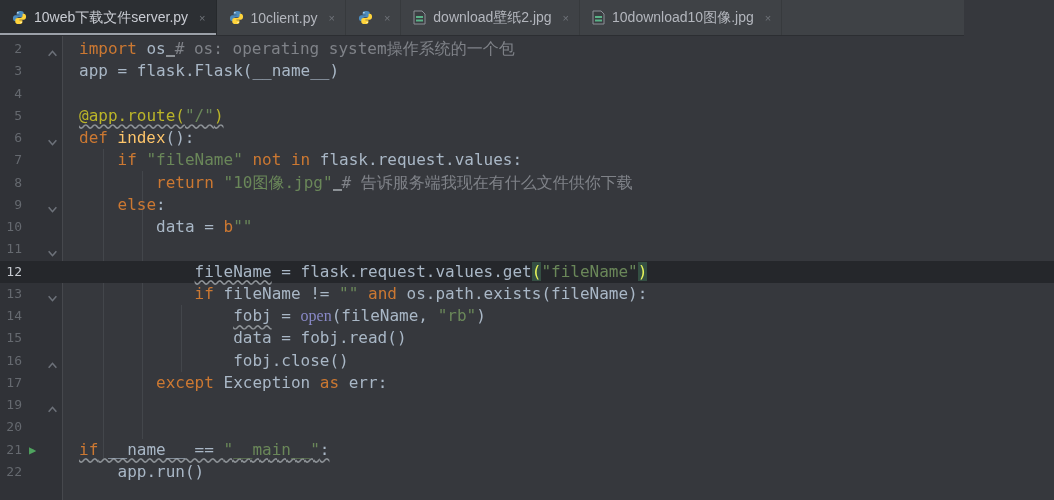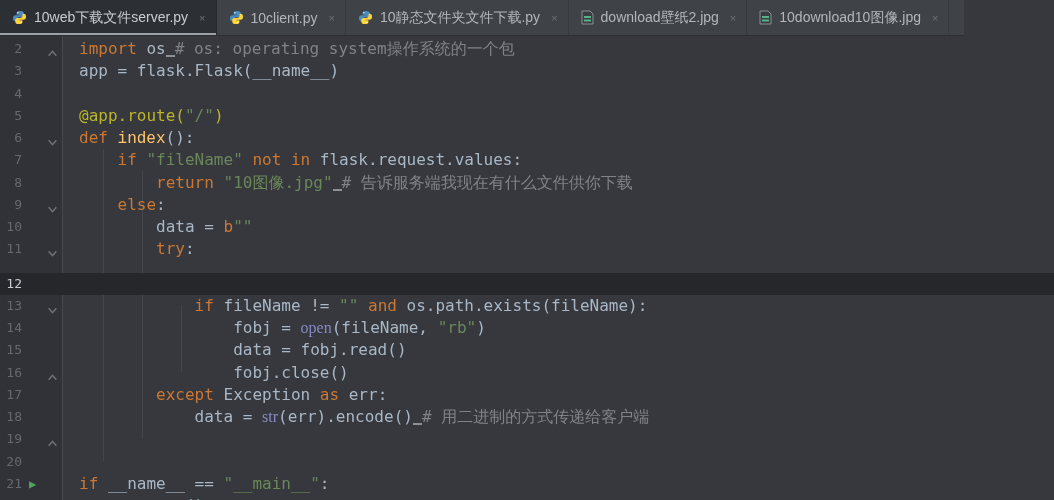--- a/index.html
+++ b/index.html
@@ -25,39 +25,39 @@
             font-family:"DejaVu Sans Mono", monospace; font-size:16px; }
   .gutter-bg { position:absolute; left:0; top:0; width:62px; height:464px;
                background:#303237; }
   .gutter-sep { position:absolute; left:62px; top:0; width:1px; height:464px;
                 background:#46484d; }
   .guide { position:absolute; width:1px; background:#43464b; }
 
   .lines { position:absolute; left:0; top:2px; width:1054px; }
   .line { position:relative; height:22.25px; line-height:22.25px; width:1054px;
           white-space:pre; }
-  .line.active { background:#25272b;margin-top:12px; }
+  .line.active { background:#25272b; }
   .ln { position:absolute; left:0; top:0; width:22px; text-align:right;
         font-size:13px; color:#65696f; }
   .line.active .ln { color:#c8ccd2; }
   .gicon { position:absolute; left:47px; top:5px; }
   .ricon { position:absolute; left:29px; top:0px; color:#4fa45f; font-size:12px; }
   .code { position:absolute; left:79px; top:0; color:#a9b7c6; }
 
   .tok-d   { color:#a9b7c6; }
   .tok-kw  { color:#cc7832; }
   .tok-str { color:#6a8759; }
   .tok-cm  { color:#7f8288; }
   .tok-dec { color:#bbb529; }
   .tok-fn  { color:#ffc66b;font-family:Liberation Mono, monospace; }
   .tok-bi  { color:#8888c6;font-family:Liberation Serif, serif; }
   .tok-phl { color:#e8f55a; background:#344f43; }
   .tok-wsp { display:inline-block; width:9px; height:16px; vertical-align:-3px;
              border-bottom:2px solid #8c9196; }
-  .wavy { text-decoration-style:wavy;
+  .wavy { text-decoration:underline; text-decoration-style:wavy;
           text-decoration-color:#8c9196; text-decoration-skip-ink:none;
           text-underline-offset:3px; }
 </style>
 </head>
 <body>
 
 <div class="app">
   <div class="tabbar" id="tabbar">
       <div class="tab active">
         <svg width="15" height="15" viewBox="0 0 16 16">
@@ -79,21 +79,20 @@
         <span>10client.py</span>
         <span class="close">×</span>
       </div>
       <div class="tab">
         <svg width="15" height="15" viewBox="0 0 16 16">
           <path fill="#4b8bbe" d="M7.9 1C6.1 1 4.9 1.8 4.9 3.2V5h3.2v.6H3.6C2.2 5.6 1 6.8 1 8.8c0 2 1 3.1 2.5 3.1h1.2V10c0-1.3 1.2-2.4 2.6-2.4h3c1.2 0 2.2-1 2.2-2.2V3.2C12.5 1.9 11 1 9.4 1z"></path>
           <path fill="#ffd43b" d="M8.1 15c1.8 0 3-.8 3-2.2V11H7.9v-.6h4.5c1.4 0 2.6-1.2 2.6-3.2 0-2-1-3.1-2.5-3.1h-1.2V6c0 1.3-1.2 2.4-2.6 2.4h-3C4.5 8.4 3.5 9.4 3.5 10.6v2.2C3.5 14.1 5 15 6.6 15z"></path>
           <circle cx="6.3" cy="2.9" r=".7" fill="#fff"></circle>
           <circle cx="9.7" cy="13.1" r=".7" fill="#fff"></circle>
         </svg>
-        <span>10静态文件夹文件下载.py</span>
         <span class="close">×</span>
       </div>
       <div class="tab">
         <svg width="13" height="15" viewBox="0 0 13 15">
           <path d="M1 1h8l3 3v10H1z" fill="#3a3d41" stroke="#8b8f96" stroke-width="1"></path>
           <rect x="3" y="6" width="7" height="2" fill="#59b287"></rect>
           <rect x="3" y="9.5" width="7" height="2" fill="#59b287"></rect>
         </svg>
         <span>download壁纸2.jpg</span>
         <span class="close">×</span>
@@ -125,32 +124,31 @@
               <path d="M1.5 3 L5 7 L8.5 3" fill="none" stroke="#6d727a" stroke-width="1.4"></path>
             </svg></span><span class="code"><span class="tok-kw">def</span><span class="tok-d"> </span><span class="tok-fn">index</span><span class="tok-d">():</span></span></div>
         <div class="line"><span class="ln">7</span><span class="code"><span class="tok-d">    </span><span class="tok-kw">if</span><span class="tok-d"> </span><span class="tok-str">"fileName"</span><span class="tok-d"> </span><span class="tok-kw">not in</span><span class="tok-d"> flask.request.values:</span></span></div>
         <div class="line"><span class="ln">8</span><span class="code"><span class="tok-d">        </span><span class="tok-kw">return</span><span class="tok-d"> </span><span class="tok-str">"10图像.jpg"</span><span class="tok-wsp"> </span><span class="tok-cm"># 告诉服务端我现在有什么文件供你下载</span></span></div>
         <div class="line"><span class="ln">9</span><span class="gicon"><svg width="11" height="11" viewBox="0 0 10 10">
               <path d="M1.5 3 L5 7 L8.5 3" fill="none" stroke="#6d727a" stroke-width="1.4"></path>
             </svg></span><span class="code"><span class="tok-d">    </span><span class="tok-kw">else</span><span class="tok-d">:</span></span></div>
         <div class="line"><span class="ln">10</span><span class="code"><span class="tok-d">        data = </span><span class="tok-kw">b</span><span class="tok-str">""</span></span></div>
         <div class="line"><span class="ln">11</span><span class="gicon"><svg width="11" height="11" viewBox="0 0 10 10">
               <path d="M1.5 3 L5 7 L8.5 3" fill="none" stroke="#6d727a" stroke-width="1.4"></path>
-            </svg></span><span class="code"><span class="tok-d">        </span><span class="tok-kw">try</span><span class="tok-d">:</span></span></div>
-        <div class="line active"><span class="ln">12</span></div>
+            </svg></span></div>
+        <div class="line active"><span class="ln">12</span><span class="code"><span class="tok-d">            </span><span class="tok-d wavy">fileName</span><span class="tok-d"> = flask.request.values.get</span><span class="tok-phl">(</span><span class="tok-str">"fileName"</span><span class="tok-phl">)</span></span></div>
         <div class="line"><span class="ln">13</span><span class="gicon"><svg width="11" height="11" viewBox="0 0 10 10">
               <path d="M1.5 3 L5 7 L8.5 3" fill="none" stroke="#6d727a" stroke-width="1.4"></path>
             </svg></span><span class="code"><span class="tok-d">            </span><span class="tok-kw">if</span><span class="tok-d"> fileName != </span><span class="tok-str">""</span><span class="tok-d"> </span><span class="tok-kw">and</span><span class="tok-d"> os.path.exists(fileName):</span></span></div>
         <div class="line"><span class="ln">14</span><span class="code"><span class="tok-d">                </span><span class="tok-d wavy">fobj</span><span class="tok-d"> = </span><span class="tok-bi">open</span><span class="tok-d">(fileName, </span><span class="tok-str">"rb"</span><span class="tok-d">)</span></span></div>
         <div class="line"><span class="ln">15</span><span class="code"><span class="tok-d">                data = fobj.read()</span></span></div>
         <div class="line"><span class="ln">16</span><span class="gicon"><svg width="11" height="11" viewBox="0 0 10 10">
               <path d="M1.5 7 L5 3 L8.5 7" fill="none" stroke="#6d727a" stroke-width="1.4"></path>
             </svg></span><span class="code"><span class="tok-d">                fobj.close()</span></span></div>
         <div class="line"><span class="ln">17</span><span class="code"><span class="tok-d">        </span><span class="tok-kw">except</span><span class="tok-d"> Exception </span><span class="tok-kw">as</span><span class="tok-d"> err:</span></span></div>
-        <div class="line"><span class="ln">18</span><span class="code"><span class="tok-d">            data = </span><span class="tok-bi">str</span><span class="tok-d">(err).encode()</span><span class="tok-wsp"> </span><span class="tok-cm"># 用二进制的方式传递给客户端</span></span></div>
         <div class="line"><span class="ln">19</span><span class="gicon"><svg width="11" height="11" viewBox="0 0 10 10">
               <path d="M1.5 7 L5 3 L8.5 7" fill="none" stroke="#6d727a" stroke-width="1.4"></path>
             </svg></span></div>
         <div class="line"><span class="ln">20</span><span class="code"></span></div>
         <div class="line"><span class="ln">21</span><span class="ricon">▶</span><span class="code"><span class="tok-kw wavy">if</span><span class="tok-d wavy"> __name__ == </span><span class="tok-str wavy">"__main__"</span><span class="tok-d wavy">:</span></span></div>
         <div class="line"><span class="ln">22</span><span class="code"><span class="tok-d">    app.run()</span></span></div>
       </div>
   </div>
 </div>
 

